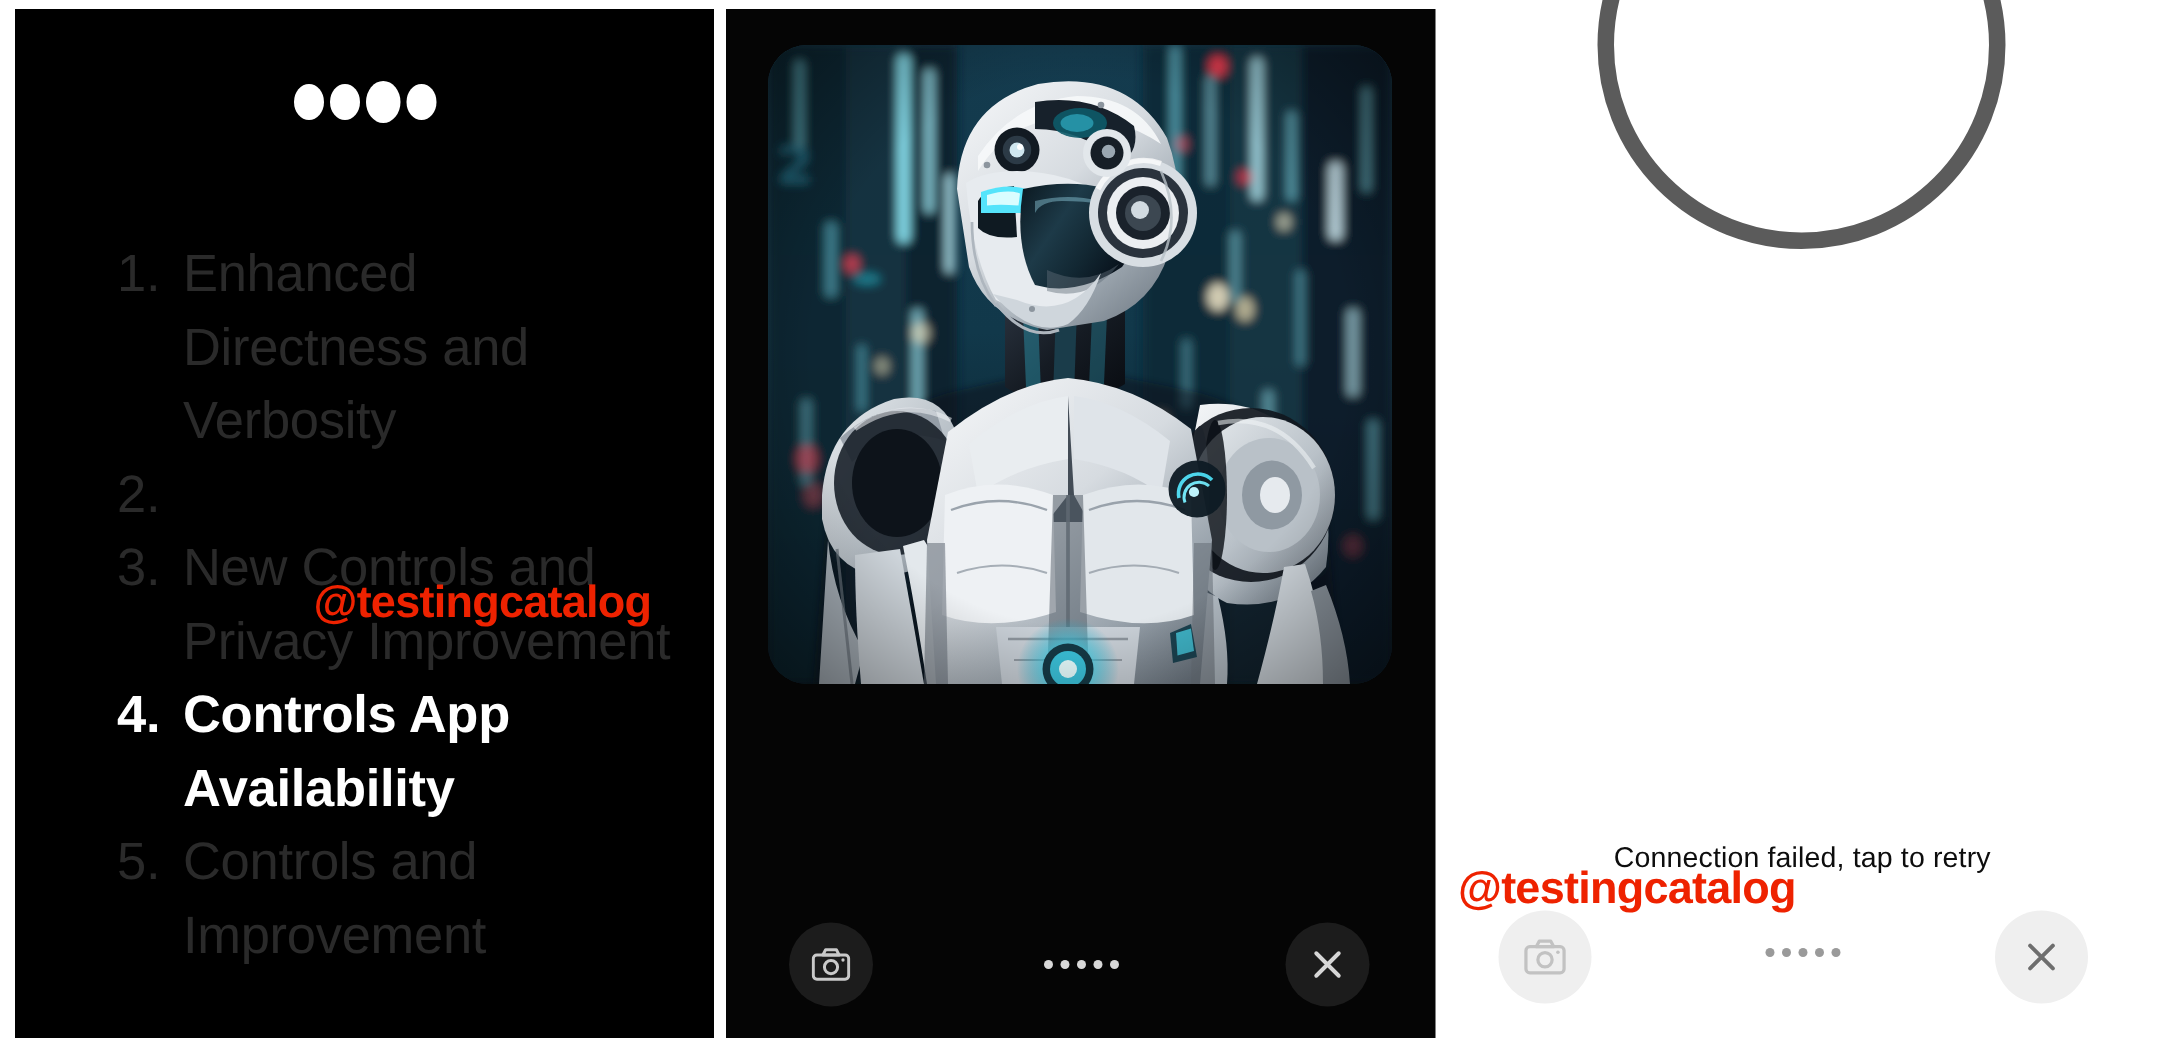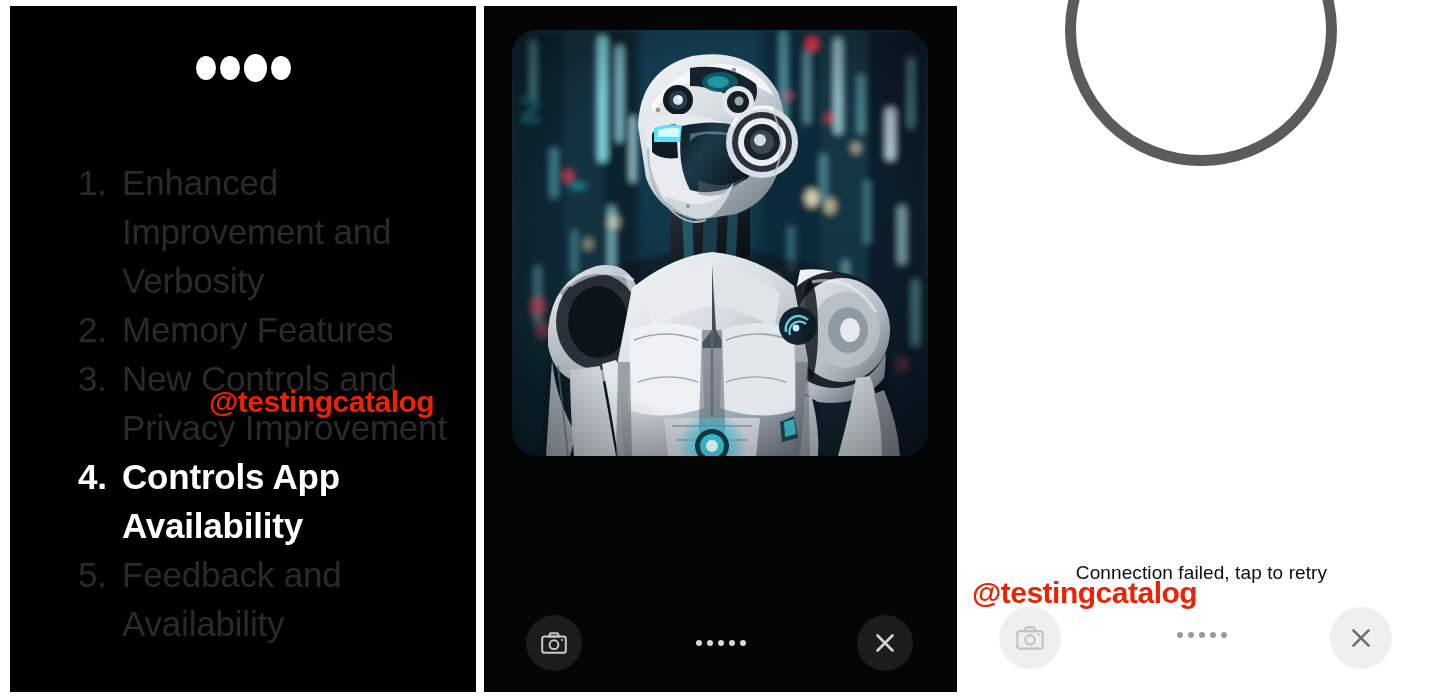--- a/index.html
+++ b/index.html
@@ -133,37 +133,36 @@
     <div class="typing-dots">
       <span class="dot"></span>
       <span class="dot"></span>
       <span class="dot"></span>
       <span class="dot"></span>
     </div>
 
     <div class="list">
       <div class="list-item">
         <span class="num">1.</span>
-        <span class="txt">Enhanced Improvement and Verbosity</span>
+        <span class="txt">Enhanced Directness and Verbosity</span>
       </div>
       <div class="list-item">
         <span class="num">2.</span>
-        <span class="txt">Memory Features</span>
       </div>
       <div class="list-item">
         <span class="num">3.</span>
         <span class="txt">New Controls and Privacy Improvement</span>
       </div>
       <div class="list-item active">
         <span class="num">4.</span>
         <span class="txt">Controls App Availability</span>
       </div>
       <div class="list-item">
         <span class="num">5.</span>
-        <span class="txt">Feedback and Availability</span>
+        <span class="txt">Controls and Improvement</span>
       </div>
     </div>
 
     <div class="watermark-left">@testingcatalog</div>
   </div>
 
   <div class="panel-mid">
 
     <div class="photo-wrap">
       <div class="photo">

